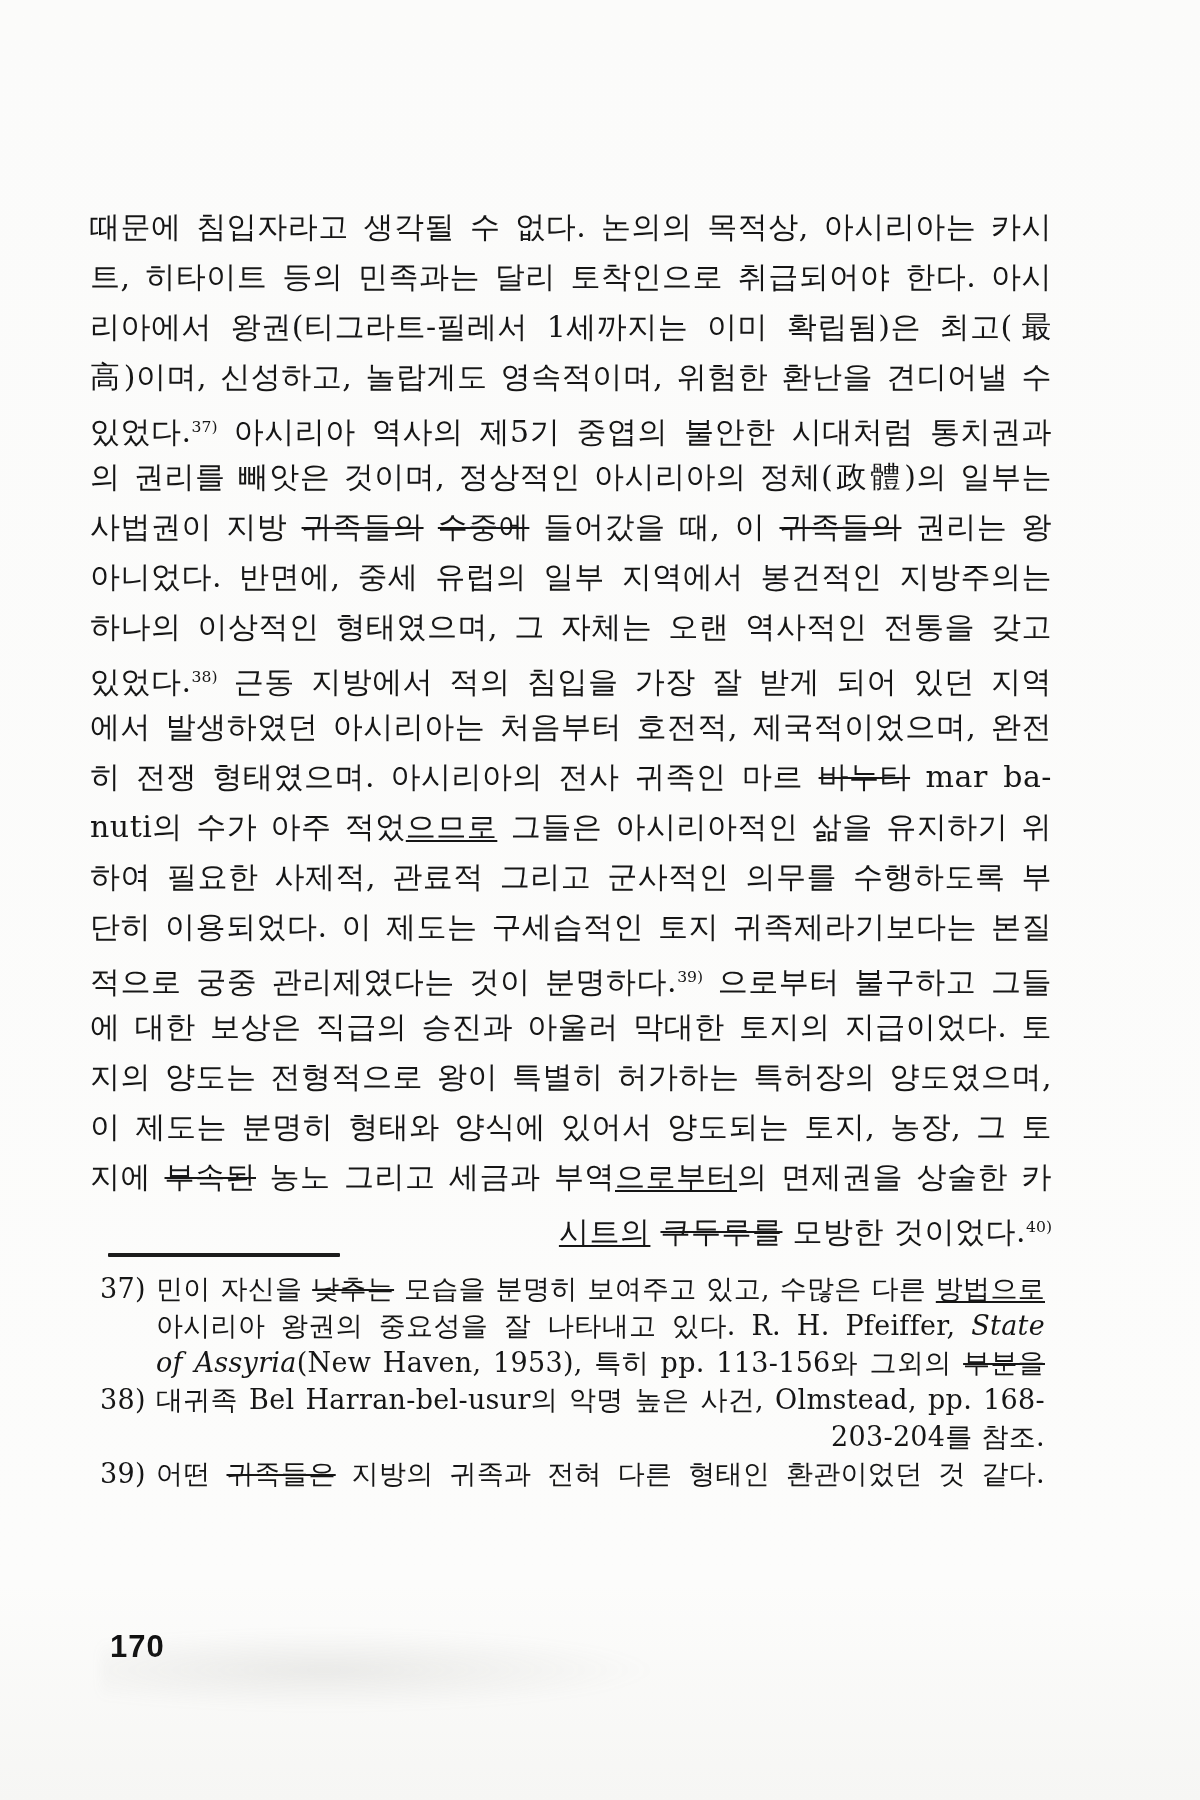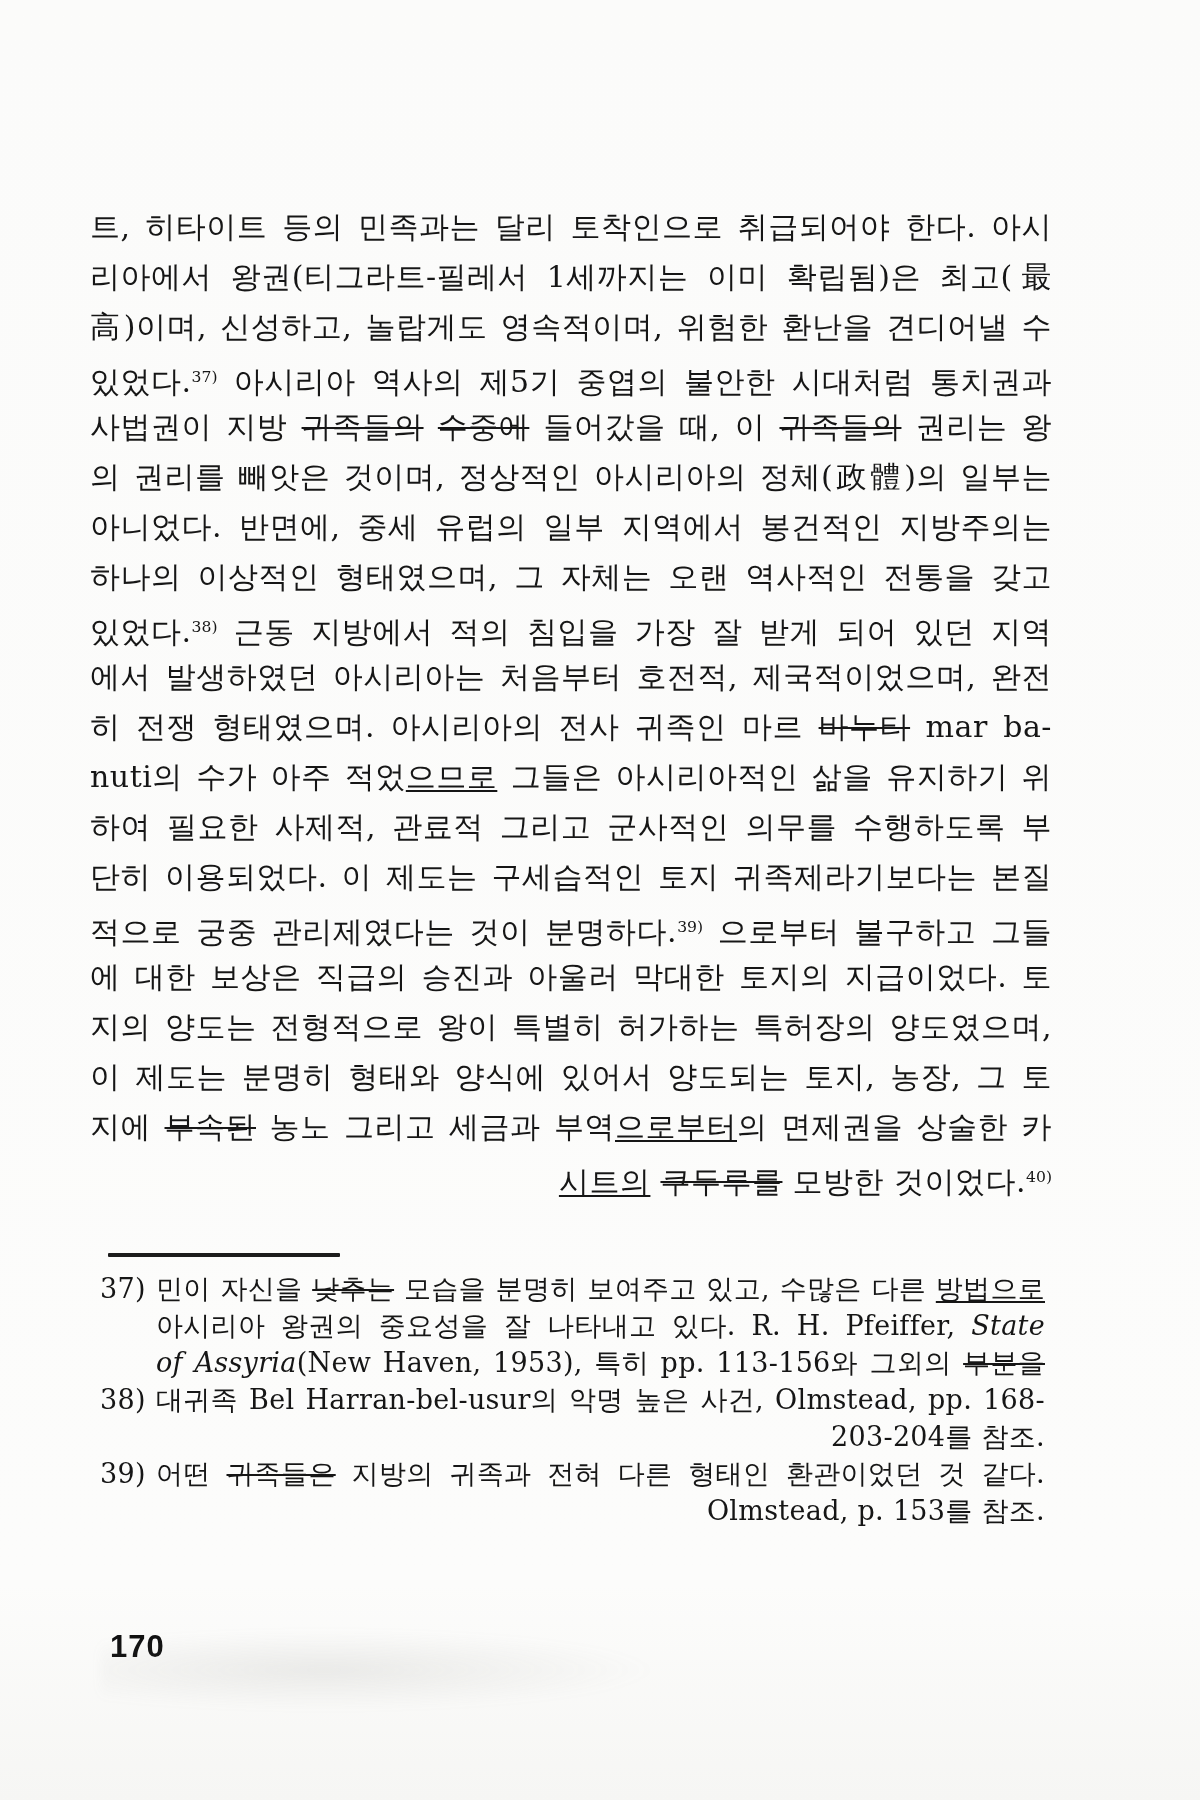--- a/index.html
+++ b/index.html
@@ -45,26 +45,27 @@
     background:radial-gradient(ellipse at 40% 50%,rgba(125,125,120,0.12),rgba(125,125,120,0.0) 70%);
     filter:blur(5px);
     pointer-events:none;
   }
 </style>
 </head>
 <body>
 
 <div class="page">
   <div class="body-text" id="body-text">
+      <div class="tline just"><span>때문에 침입자라고 생각될 수 없다. 논의의 목적상, 아시리아는 카시</span></div>
       <div class="tline just"><span>트, 히타이트 등의 민족과는 달리 토착인으로 취급되어야 한다. 아시</span></div>
       <div class="tline just"><span>리아에서 왕권(티그라트-필레서 1세까지는 이미 확립됨)은 최고(最</span></div>
       <div class="tline just"><span>高)이며, 신성하고, 놀랍게도 영속적이며, 위험한 환난을 견디어낼 수</span></div>
       <div class="tline just"><span>있었다.</span><span class="sup">37)</span><span> 아시리아 역사의 제5기 중엽의 불안한 시대처럼 통치권과</span></div>
+      <div class="tline just"><span>의 권리를 빼앗은 것이며, 정상적인 아시리아의 정체(政體)의 일부는</span></div>
       <div class="tline just"><span>사법권이 지방 </span><span class="st">귀족들의</span><span> </span><span class="st">수중에</span><span> 들어갔을 때, 이 </span><span class="st">귀족들의</span><span> 권리는 왕</span></div>
-      <div class="tline just"><span>의 권리를 빼앗은 것이며, 정상적인 아시리아의 정체(政體)의 일부는</span></div>
       <div class="tline just"><span>아니었다. 반면에, 중세 유럽의 일부 지역에서 봉건적인 지방주의는</span></div>
       <div class="tline just"><span>하나의 이상적인 형태였으며, 그 자체는 오랜 역사적인 전통을 갖고</span></div>
       <div class="tline just"><span>있었다.</span><span class="sup">38)</span><span> 근동 지방에서 적의 침입을 가장 잘 받게 되어 있던 지역</span></div>
       <div class="tline just"><span>에서 발생하였던 아시리아는 처음부터 호전적, 제국적이었으며, 완전</span></div>
       <div class="tline just"><span>히 전쟁 형태였으며. 아시리아의 전사 귀족인 마르 </span><span class="st">바누티</span><span> mar ba-</span></div>
       <div class="tline just"><span>nuti의 수가 아주 적었</span><span class="u">으므로</span><span> 그들은 아시리아적인 삶을 유지하기 위</span></div>
       <div class="tline just"><span>하여 필요한 사제적, 관료적 그리고 군사적인 의무를 수행하도록 부</span></div>
       <div class="tline just"><span>단히 이용되었다. 이 제도는 구세습적인 토지 귀족제라기보다는 본질</span></div>
       <div class="tline just"><span>적으로 궁중 관리제였다는 것이 분명하다.</span><span class="sup">39)</span><span> 으로부터 불구하고 그들</span></div>
       <div class="tline just"><span>에 대한 보상은 직급의 승진과 아울러 막대한 토지의 지급이었다. 토</span></div>
@@ -82,18 +83,17 @@
         <div class="tline just"><span class="i">of Assyria</span><span>(New Haven, 1953), 특히 pp. 113-156와 그외의 </span><span class="st">부분을</span></div>
       </div>
       <div class="fn">
         <span class="fn-num">38)</span>
         <div class="tline just"><span>대귀족 Bel Harran-bel-usur의 악명 높은 사건, Olmstead, pp. 168-169,</span></div>
         <div class="tline no-just"><span>203-204를 참조.</span></div>
       </div>
       <div class="fn">
         <span class="fn-num">39)</span>
         <div class="tline just"><span>어떤 </span><span class="st">귀족들은</span><span> 지방의 귀족과 전혀 다른 형태인 환관이었던 것 같다.</span></div>
-        <div class="tline no-just"><span>Olmstead, p. 153를 참조.</span></div>
       </div>
     </div>
   <div class="page-number">170</div>
   <div class="smudge"></div>
 </div>
 
 </body></html>

